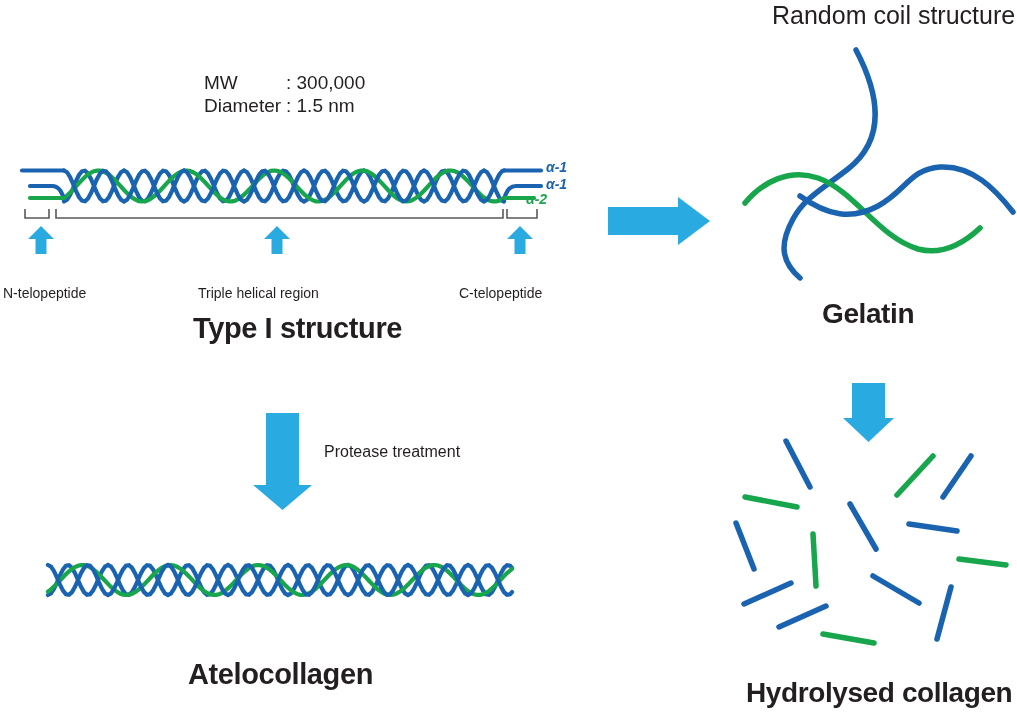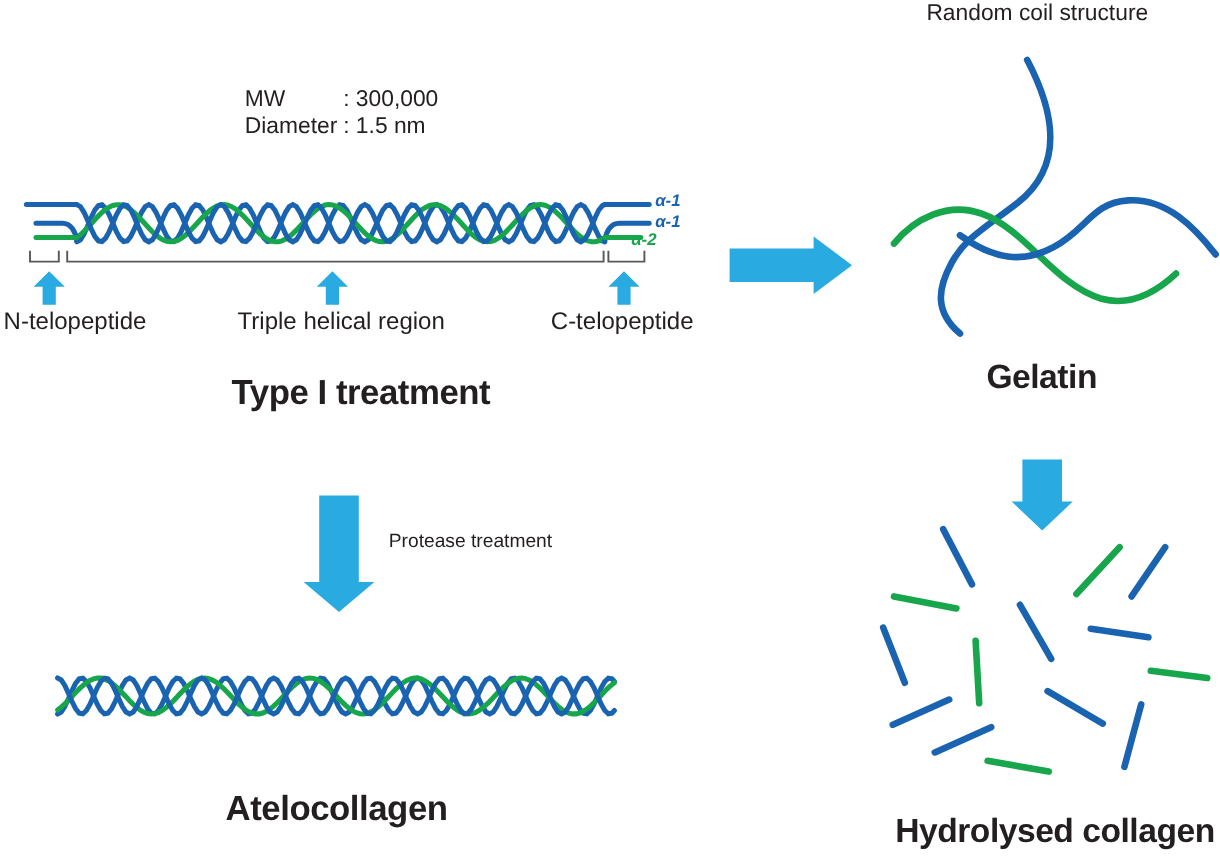--- a/index.html
+++ b/index.html
@@ -14,27 +14,27 @@
   .sb{stroke:var(--blue);fill:none;}
   .sg{stroke:var(--green);fill:none;}
   .sk{stroke:var(--bracket);fill:none;}
   .fc{fill:var(--cyan);stroke:none;}
   .w4{stroke-width:4.2;stroke-linecap:round;}
   .w5{stroke-width:5.5;stroke-linecap:round;}
   .bk{stroke-width:1.6;}
   
   .spec-row{display:flex;font-size:19px;line-height:23px;}
   .spec-label{width:82px;}
-  .lbl{font-size:20px;white-space:nowrap;}
+  .lbl{font-size:14px;white-space:nowrap;margin-top:28px;}
   .h1{font-size:29px;font-weight:bold;letter-spacing:-0.4px;white-space:nowrap;}
   .h2{font-size:28px;font-weight:bold;letter-spacing:-0.4px;white-space:nowrap;}
   .alpha{font-size:14px;font-style:italic;font-weight:bold;line-height:15px;white-space:nowrap;}
   .alpha.blue{color:var(--blue);}
   .alpha.green{color:var(--green);}
-  .sub{font-size:19px;white-space:nowrap;}
+  .sub{font-size:25px;white-space:nowrap;}
 </style>
 </head>
 <body>
 
 <svg class="layer" viewBox="0 0 1017 717">
 
   <g>
     <path class="sb w4" d="M64,201.5L67,199.8L70,195.1L73,188.4L76,181.2L79,175.0L82,171.3L85,170.7L88,173.5L91,179.0L94,186.0L97,193.0L100,198.5L103,201.3L106,200.7L109,197.0L112,190.8L115,183.6L118,176.9L121,172.2L124,170.5L127,172.2L130,176.9L133,183.6L136,190.8L139,197.0L142,200.7L145,201.3L148,198.5L151,193.0L154,186.0L157,179.0L160,173.5L163,170.7L166,171.3L169,175.0L172,181.2L175,188.4L178,195.1L181,199.8L184,201.5L187,199.8L190,195.1L193,188.4L196,181.2L199,175.0L202,171.3L205,170.7L208,173.5L211,179.0L214,186.0L217,193.0L220,198.5L223,201.3L226,200.7L229,197.0L232,190.8L235,183.6L238,176.9L241,172.2L244,170.5L247,172.2L250,176.9L253,183.6L256,190.8L259,197.0L262,200.7L265,201.3L268,198.5L271,193.0L274,186.0L277,179.0L280,173.5L283,170.7L286,171.3L289,175.0L292,181.2L295,188.4L298,195.1L301,199.8L304,201.5L307,199.8L310,195.1L313,188.4L316,181.2L319,175.0L322,171.3L325,170.7L328,173.5L331,179.0L334,186.0L337,193.0L340,198.5L343,201.3L346,200.7L349,197.0L352,190.8L355,183.6L358,176.9L361,172.2L364,170.5L367,172.2L370,176.9L373,183.6L376,190.8L379,197.0L382,200.7L385,201.3L388,198.5L391,193.0L394,186.0L397,179.0L400,173.5L403,170.7L406,171.3L409,175.0L412,181.2L415,188.4L418,195.1L421,199.8L424,201.5L427,199.8L430,195.1L433,188.4L436,181.2L439,175.0L442,171.3L445,170.7L448,173.5L451,179.0L454,186.0L457,193.0L460,198.5L463,201.3L466,200.7L469,197.0L472,190.8L475,183.6L478,176.9L481,172.2L484,170.5L487,172.2L490,176.9L493,183.6L496,190.8L499,197.0L502,200.7L504,201.5"></path>
     <path class="sg w4" d="M64,198.0L67,195.6L70,192.8L73,189.7L76,186.4L79,183.1L82,179.9L85,177.0L88,174.5L91,172.6L94,171.2L97,170.6L100,170.6L103,171.3L106,172.8L109,174.8L112,177.3L115,180.2L118,183.4L121,186.7L124,190.0L127,193.1L130,195.9L133,198.2L136,199.9L139,201.1L142,201.5L145,201.2L148,200.3L151,198.6L154,196.4L157,193.8L160,190.7L163,187.5L166,184.2L169,180.9L172,177.9L175,175.3L178,173.2L181,171.6L184,170.7L187,170.5L190,171.0L193,172.2L196,174.0L199,176.4L202,179.2L205,182.3L208,185.6L211,188.9L214,192.1L217,195.0L220,197.5L223,199.4L226,200.8L229,201.4L232,201.4L235,200.7L238,199.2L241,197.2L244,194.7L247,191.8L250,188.6L253,185.3L256,182.0L259,178.9L262,176.1L265,173.8L268,172.1L271,170.9L274,170.5L277,170.8L280,171.7L283,173.4L286,175.6L289,178.2L292,181.3L295,184.5L298,187.8L301,191.1L304,194.1L307,196.7L310,198.8L313,200.4L316,201.3L319,201.5L322,201.0L325,199.8L328,198.0L331,195.6L334,192.8L337,189.7L340,186.4L343,183.1L346,179.9L349,177.0L352,174.5L355,172.6L358,171.2L361,170.6L364,170.6L367,171.3L370,172.8L373,174.8L376,177.3L379,180.2L382,183.4L385,186.7L388,190.0L391,193.1L394,195.9L397,198.2L400,199.9L403,201.1L406,201.5L409,201.2L412,200.3L415,198.6L418,196.4L421,193.8L424,190.7L427,187.5L430,184.2L433,180.9L436,177.9L439,175.3L442,173.2L445,171.6L448,170.7L451,170.5L454,171.0L457,172.2L460,174.0L463,176.4L466,179.2L469,182.3L472,185.6L475,188.9L478,192.1L481,195.0L484,197.5L487,199.4L490,200.8L493,201.4L496,201.4L499,200.7L502,199.2L504,198.0"></path>
     <path class="sb w4" d="M64,170.5L67,172.2L70,176.9L73,183.6L76,190.8L79,197.0L82,200.7L85,201.3L88,198.5L91,193.0L94,186.0L97,179.0L100,173.5L103,170.7L106,171.3L109,175.0L112,181.2L115,188.4L118,195.1L121,199.8L124,201.5L127,199.8L130,195.1L133,188.4L136,181.2L139,175.0L142,171.3L145,170.7L148,173.5L151,179.0L154,186.0L157,193.0L160,198.5L163,201.3L166,200.7L169,197.0L172,190.8L175,183.6L178,176.9L181,172.2L184,170.5L187,172.2L190,176.9L193,183.6L196,190.8L199,197.0L202,200.7L205,201.3L208,198.5L211,193.0L214,186.0L217,179.0L220,173.5L223,170.7L226,171.3L229,175.0L232,181.2L235,188.4L238,195.1L241,199.8L244,201.5L247,199.8L250,195.1L253,188.4L256,181.2L259,175.0L262,171.3L265,170.7L268,173.5L271,179.0L274,186.0L277,193.0L280,198.5L283,201.3L286,200.7L289,197.0L292,190.8L295,183.6L298,176.9L301,172.2L304,170.5L307,172.2L310,176.9L313,183.6L316,190.8L319,197.0L322,200.7L325,201.3L328,198.5L331,193.0L334,186.0L337,179.0L340,173.5L343,170.7L346,171.3L349,175.0L352,181.2L355,188.4L358,195.1L361,199.8L364,201.5L367,199.8L370,195.1L373,188.4L376,181.2L379,175.0L382,171.3L385,170.7L388,173.5L391,179.0L394,186.0L397,193.0L400,198.5L403,201.3L406,200.7L409,197.0L412,190.8L415,183.6L418,176.9L421,172.2L424,170.5L427,172.2L430,176.9L433,183.6L436,190.8L439,197.0L442,200.7L445,201.3L448,198.5L451,193.0L454,186.0L457,179.0L460,173.5L463,170.7L466,171.3L469,175.0L472,181.2L475,188.4L478,195.1L481,199.8L484,201.5L487,199.8L490,195.1L493,188.4L496,181.2L499,175.0L502,171.3L504,170.5"></path>
@@ -108,18 +108,18 @@
 </div>
 
 <span class="abs alpha blue" style="left:546px;top:160px;">α-1</span>
 <span class="abs alpha blue" style="left:546px;top:177px;">α-1</span>
 <span class="abs alpha green" style="left:526px;top:192px;">α-2</span>
 
 <span class="abs lbl" style="left:3px;top:257px;">N-telopeptide</span>
 <span class="abs lbl" style="left:198px;top:257px;">Triple helical region</span>
 <span class="abs lbl" style="left:459px;top:257px;">C-telopeptide</span>
 
-<span class="abs h1" style="left:193px;top:312px;">Type I treatment</span>
+<span class="abs h1" style="left:193px;top:312px;">Type I structure</span>
 <span class="abs sub" style="left:772px;top:1px;">Random coil structure</span>
 <span class="abs h2" style="left:822px;top:298px;">Gelatin</span>
 <span class="abs" style="left:324px;top:443px;font-size:16px;white-space:nowrap;">Protease treatment</span>
 <span class="abs h1" style="left:188px;top:610px;margin-top:48px;">Atelocollagen</span>
 <span class="abs h2" style="left:746px;top:677px;">Hydrolysed collagen</span>
 
 </body></html>

